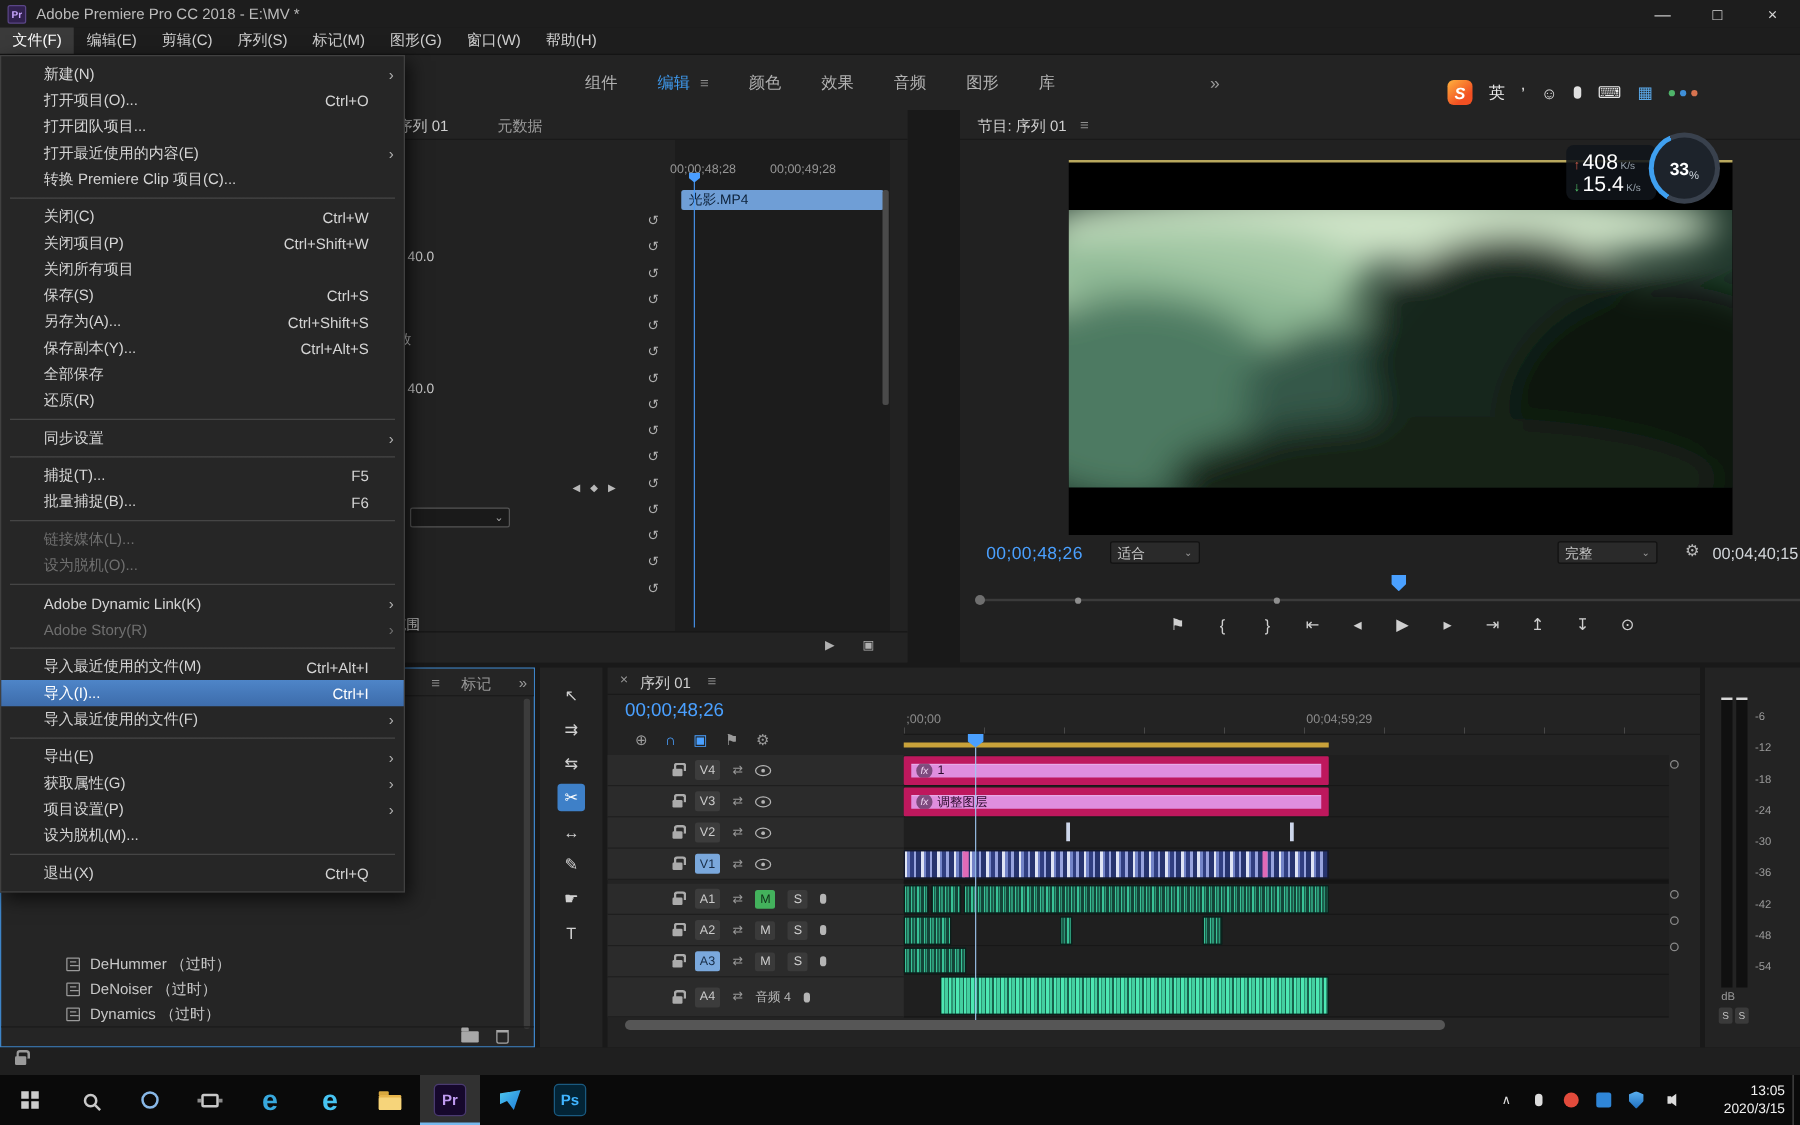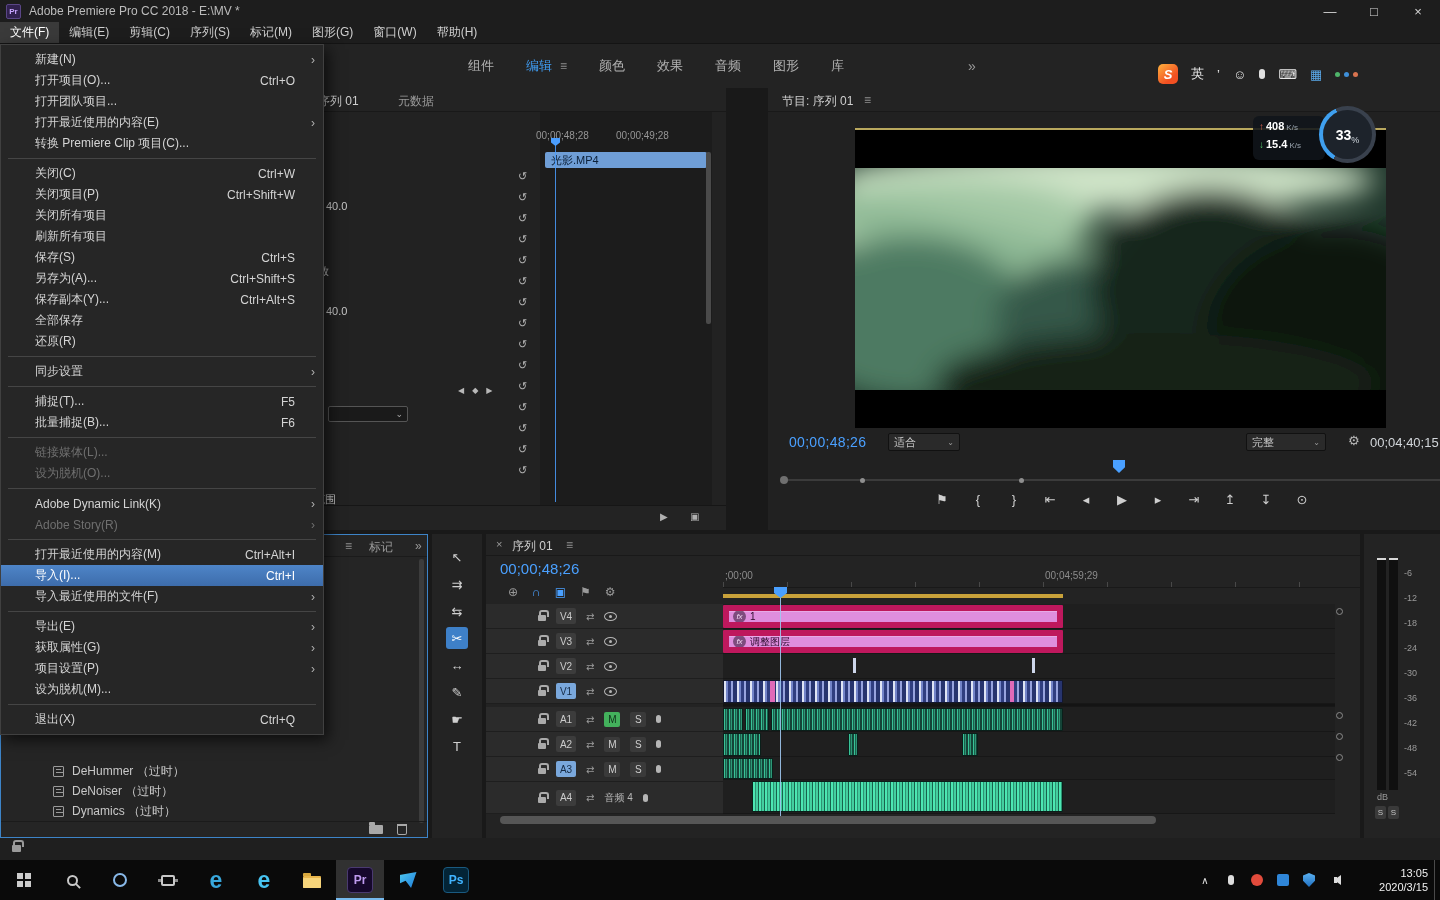--- a/index.html
+++ b/index.html
@@ -30,21 +30,21 @@
 .ime-item.logo .ime-l{width:20px;height:20px;border-radius:5px;background:linear-gradient(140deg,#ffb23e,#f25022 70%);color:#fff;font-weight:bold;font-size:13px;display:flex;align-items:center;justify-content:center;font-style:italic}
 .ime-item.txt .ime-l{color:#e8e8e8}
 .ime-item.grid .ime-l{color:#5aa8e8}
 .ime-item.mic::before{content:"";width:6px;height:10px;background:#e0e0e0;border-radius:3px;display:block;box-shadow:0 12px 0 -10px #e0e0e0}
 .ime-item.dots::before{content:"";width:5px;height:5px;border-radius:50%;background:#4fb46a;box-shadow:9px 0 0 #3f8fd8,18px 0 0 #d8734f;display:block;margin-right:18px}
 
 .netpill{position:absolute;left:1253px;top:116px;width:72px;height:44px;background:rgba(16,20,26,.88);border-radius:6px;z-index:39;padding:4px 0 0 6px}
 .nrow{display:flex;align-items:baseline;gap:2px;height:18px}
 .nup{color:#e0614f;font-size:10px}
 .ndn{color:#53c46a;font-size:10px}
-.nrow b{color:#fff;font-size:11px;font-weight:bold;font-style:normal}
+.nrow b{color:#fff;font-size:17px;font-weight:normal;font-style:normal}
 .nrow i{color:#9aa4ae;font-size:8px;font-style:normal}
 .netbadge{position:absolute;left:1319px;top:106px;width:57px;height:57px;border-radius:50%;background:conic-gradient(from 210deg,#3fa0f0 0deg 125deg,#39414d 125deg 360deg);z-index:40;display:flex;align-items:center;justify-content:center}
 .netbadge::before{content:"";position:absolute;inset:4px;border-radius:50%;background:#1d232b}
 .nb-v{position:relative;color:#fff;font-size:14px;font-weight:bold}
 .nb-u{position:relative;color:#cfd6dd;font-size:9px;margin-top:10px}
 
 .p-src{position:absolute;left:0;top:88px;width:726px;height:442px;background:#232323}
 .src-tabs{position:absolute;left:0;top:0;width:726px;height:24px;background:#232323;border-bottom:1px solid #191919}
 .ptab{font-size:12px;color:#cfcfcf}
 .ptab.dim{color:#9a9a9a}
@@ -697,25 +697,20 @@
         <span class="fm-l">关闭项目(P)</span>
         <span class="fm-s">Ctrl+Shift+W</span>
         <span class="fm-a"></span>
       </div>
       <div class="fm-item">
         <span class="fm-l">关闭所有项目</span>
         <span class="fm-s"></span>
         <span class="fm-a"></span>
       </div>
       <div class="fm-item">
-        <span class="fm-l">刷新所有项目</span>
-        <span class="fm-s"></span>
-        <span class="fm-a"></span>
-      </div>
-      <div class="fm-item">
         <span class="fm-l">保存(S)</span>
         <span class="fm-s">Ctrl+S</span>
         <span class="fm-a"></span>
       </div>
       <div class="fm-item">
         <span class="fm-l">另存为(A)...</span>
         <span class="fm-s">Ctrl+Shift+S</span>
         <span class="fm-a"></span>
       </div>
       <div class="fm-item">
@@ -787,21 +782,21 @@
         <span class="fm-l">Adobe Story(R)</span>
         <span class="fm-s"></span>
         <span class="fm-a">›</span>
       </div>
       <div class="fm-item sep">
         <span class="fm-l"></span>
         <span class="fm-s"></span>
         <span class="fm-a"></span>
       </div>
       <div class="fm-item">
-        <span class="fm-l">打开最近使用的内容(M)</span>
+        <span class="fm-l">导入最近使用的文件(M)</span>
         <span class="fm-s">Ctrl+Alt+I</span>
         <span class="fm-a"></span>
       </div>
       <div class="fm-item highlighted">
         <span class="fm-l">导入(I)...</span>
         <span class="fm-s">Ctrl+I</span>
         <span class="fm-a"></span>
       </div>
       <div class="fm-item">
         <span class="fm-l">导入最近使用的文件(F)</span>

